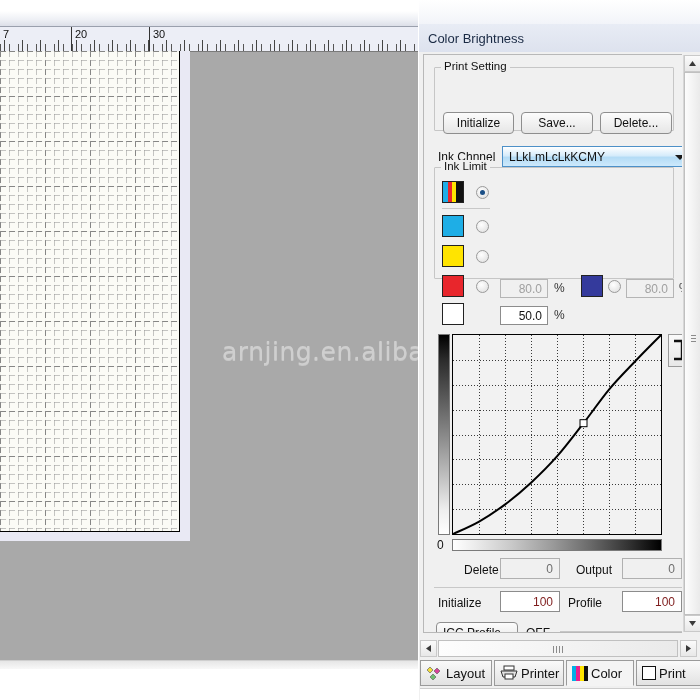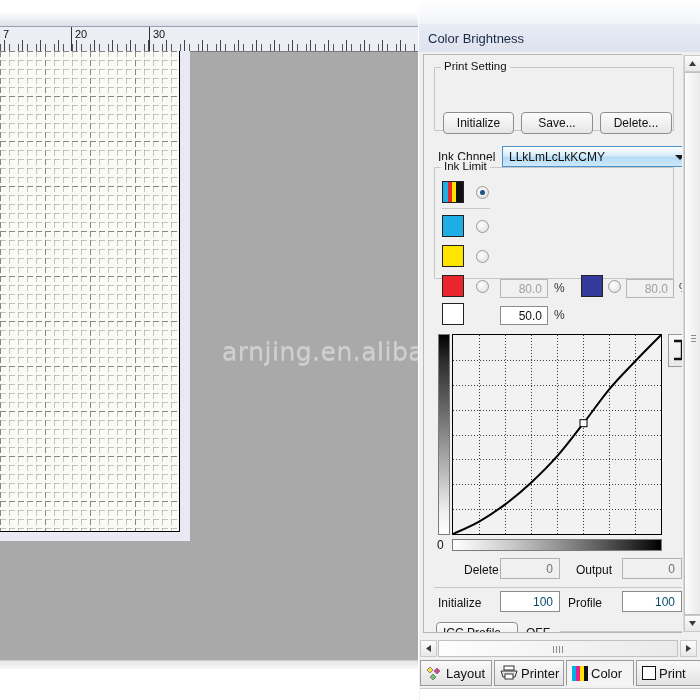--- a/index.html
+++ b/index.html
@@ -183,21 +183,21 @@
   }
   #zero-label { position: absolute; font-size: 12px; color: #111; }
 
   .fieldlabel { position: absolute; font-size: 12px; color: #111; }
   .tbox {
     position: absolute; height: 21px;
     border: 1px solid #b0b0b0; background: #f0f0f0;
     font-size: 12px; color: #6e6e6e; text-align: right;
     line-height: 21px; padding-right: 6px; box-sizing: border-box;
   }
-  .tbox.white { background: #ffffff; color: #0c4a6e; border-color: #8c8c8c; }
+  .tbox.white { background: #ffffff; color: #7f1d1d; border-color: #8c8c8c; }
 
   
   #vscroll {
     position: absolute; left: 683px; top: 55px; width: 17px; height: 577px;
     background: #f0f0f0; border-left: 1px solid #d7d7d7;
   }
   .sb-arrow {
     position: absolute; width: 17px; height: 17px;
     background: linear-gradient(to bottom,#fbfbfb,#e8e8e8);
     border: 1px solid #c9c9c9; box-sizing: border-box;

